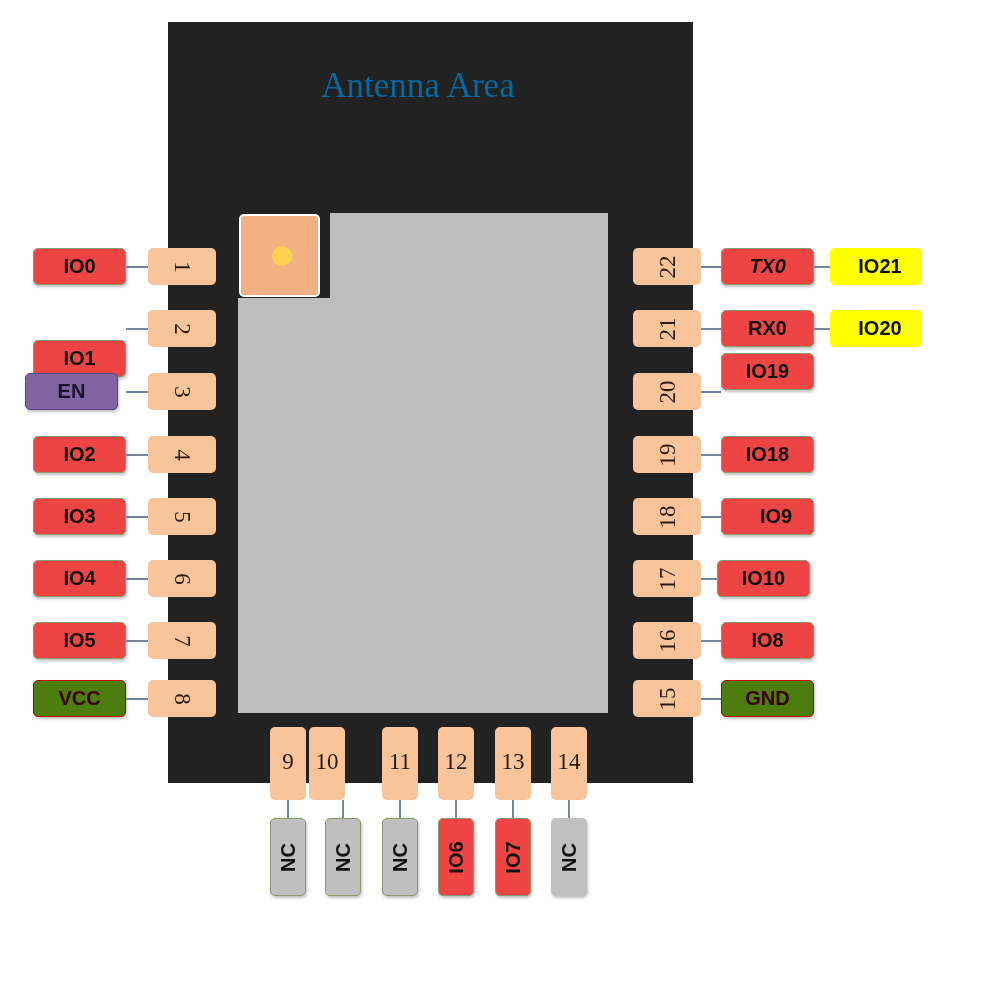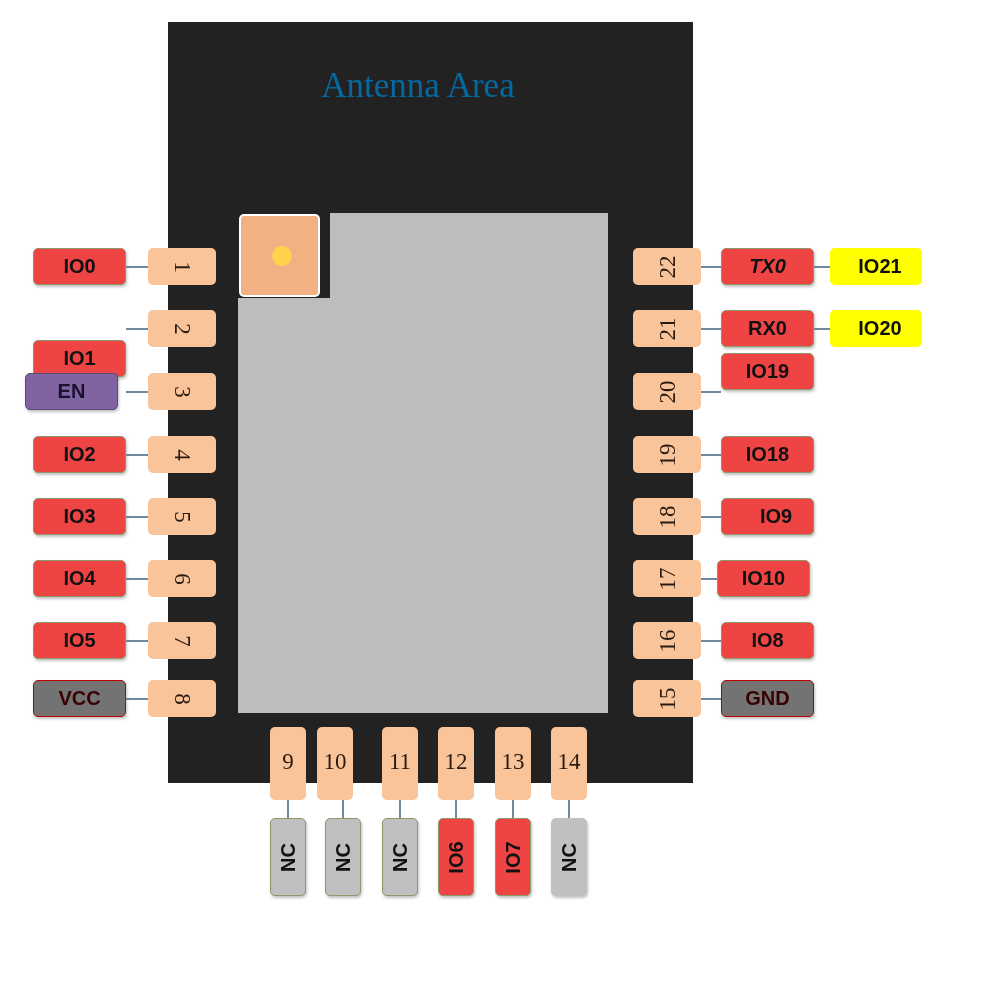--- a/index.html
+++ b/index.html
@@ -12,21 +12,21 @@
   .pad-dot{position:absolute;left:272px;top:246px;width:20px;height:20px;border-radius:50%;background:#ffd34d;}
   .pin{position:absolute;background:#f9c49a;border-radius:5px;color:#2a1a10;font-family:"Liberation Serif",serif;font-size:23px;display:flex;align-items:center;justify-content:center;}
   .pin.side{width:68px;height:37px;}
   .pin.left span{display:inline-block;transform:rotate(90deg);}
   .pin.right span{display:inline-block;transform:rotate(-90deg);}
   .pin.bottom{width:36px;height:73px;align-items:flex-start;padding-top:0;}
   .pin.bottom span{margin-top:22px;}
   .lbl{position:absolute;height:37px;width:93px;border-radius:5px;display:flex;align-items:center;justify-content:center;font-weight:bold;font-size:20px;color:#111;box-shadow:1px 2px 3px rgba(0,0,0,0.25);box-sizing:border-box;}
   .lbl.io{background:#ef4444;border:1.5px solid #8a9a6a;}
   .lbl.en{background:#8064a2;border:1.5px solid #5e4a7a;color:#1a1030;}
-  .lbl.pwr{background:#737373;border:1.5px solid #c00000;color:#3a0000;font-weight:bold;}
+  .lbl.pwr{background:#4d7c0f;border:1.5px solid #c00000;color:#3a0000;font-weight:bold;}
   .lbl.alt{background:#ffff00;border:none;width:92px;box-shadow:none;padding-left:8px;}
   .lbl.vert{width:36px;height:78px;}
   .lbl.vert span{display:inline-block;transform:rotate(-90deg);white-space:nowrap;}
   .lbl.nc{background:#bfbfbf;border:1.5px solid #8a9a6a;}
   .lbl.nc2{background:#c0c0c0;border:none;}
   .wire{position:absolute;background:#6f87a0;}
   .wire.h{height:1.5px;}
   .wire.v{width:1.5px;}
 </style>
 </head>
@@ -160,21 +160,21 @@
     <div class="lbl pwr" style="left: 721px; top: 680px;">
       <span>GND</span>
     </div>
     <div class="pin bottom" style="left: 270px; top: 727px;">
       <span>9</span>
     </div>
     <div class="wire v" style="left: 287px; top: 800px; height: 18px;"></div>
     <div class="lbl vert nc" style="left: 270px; top: 818px;">
       <span>NC</span>
     </div>
-    <div class="pin bottom" style="left: 317px; top: 727px;">
+    <div class="pin bottom" style="left: 309px; top: 727px;">
       <span>10</span>
     </div>
     <div class="wire v" style="left: 342px; top: 800px; height: 18px;"></div>
     <div class="lbl vert nc" style="left: 325px; top: 818px;">
       <span>NC</span>
     </div>
     <div class="pin bottom" style="left: 382px; top: 727px;">
       <span>11</span>
     </div>
     <div class="wire v" style="left: 399px; top: 800px; height: 18px;"></div>

